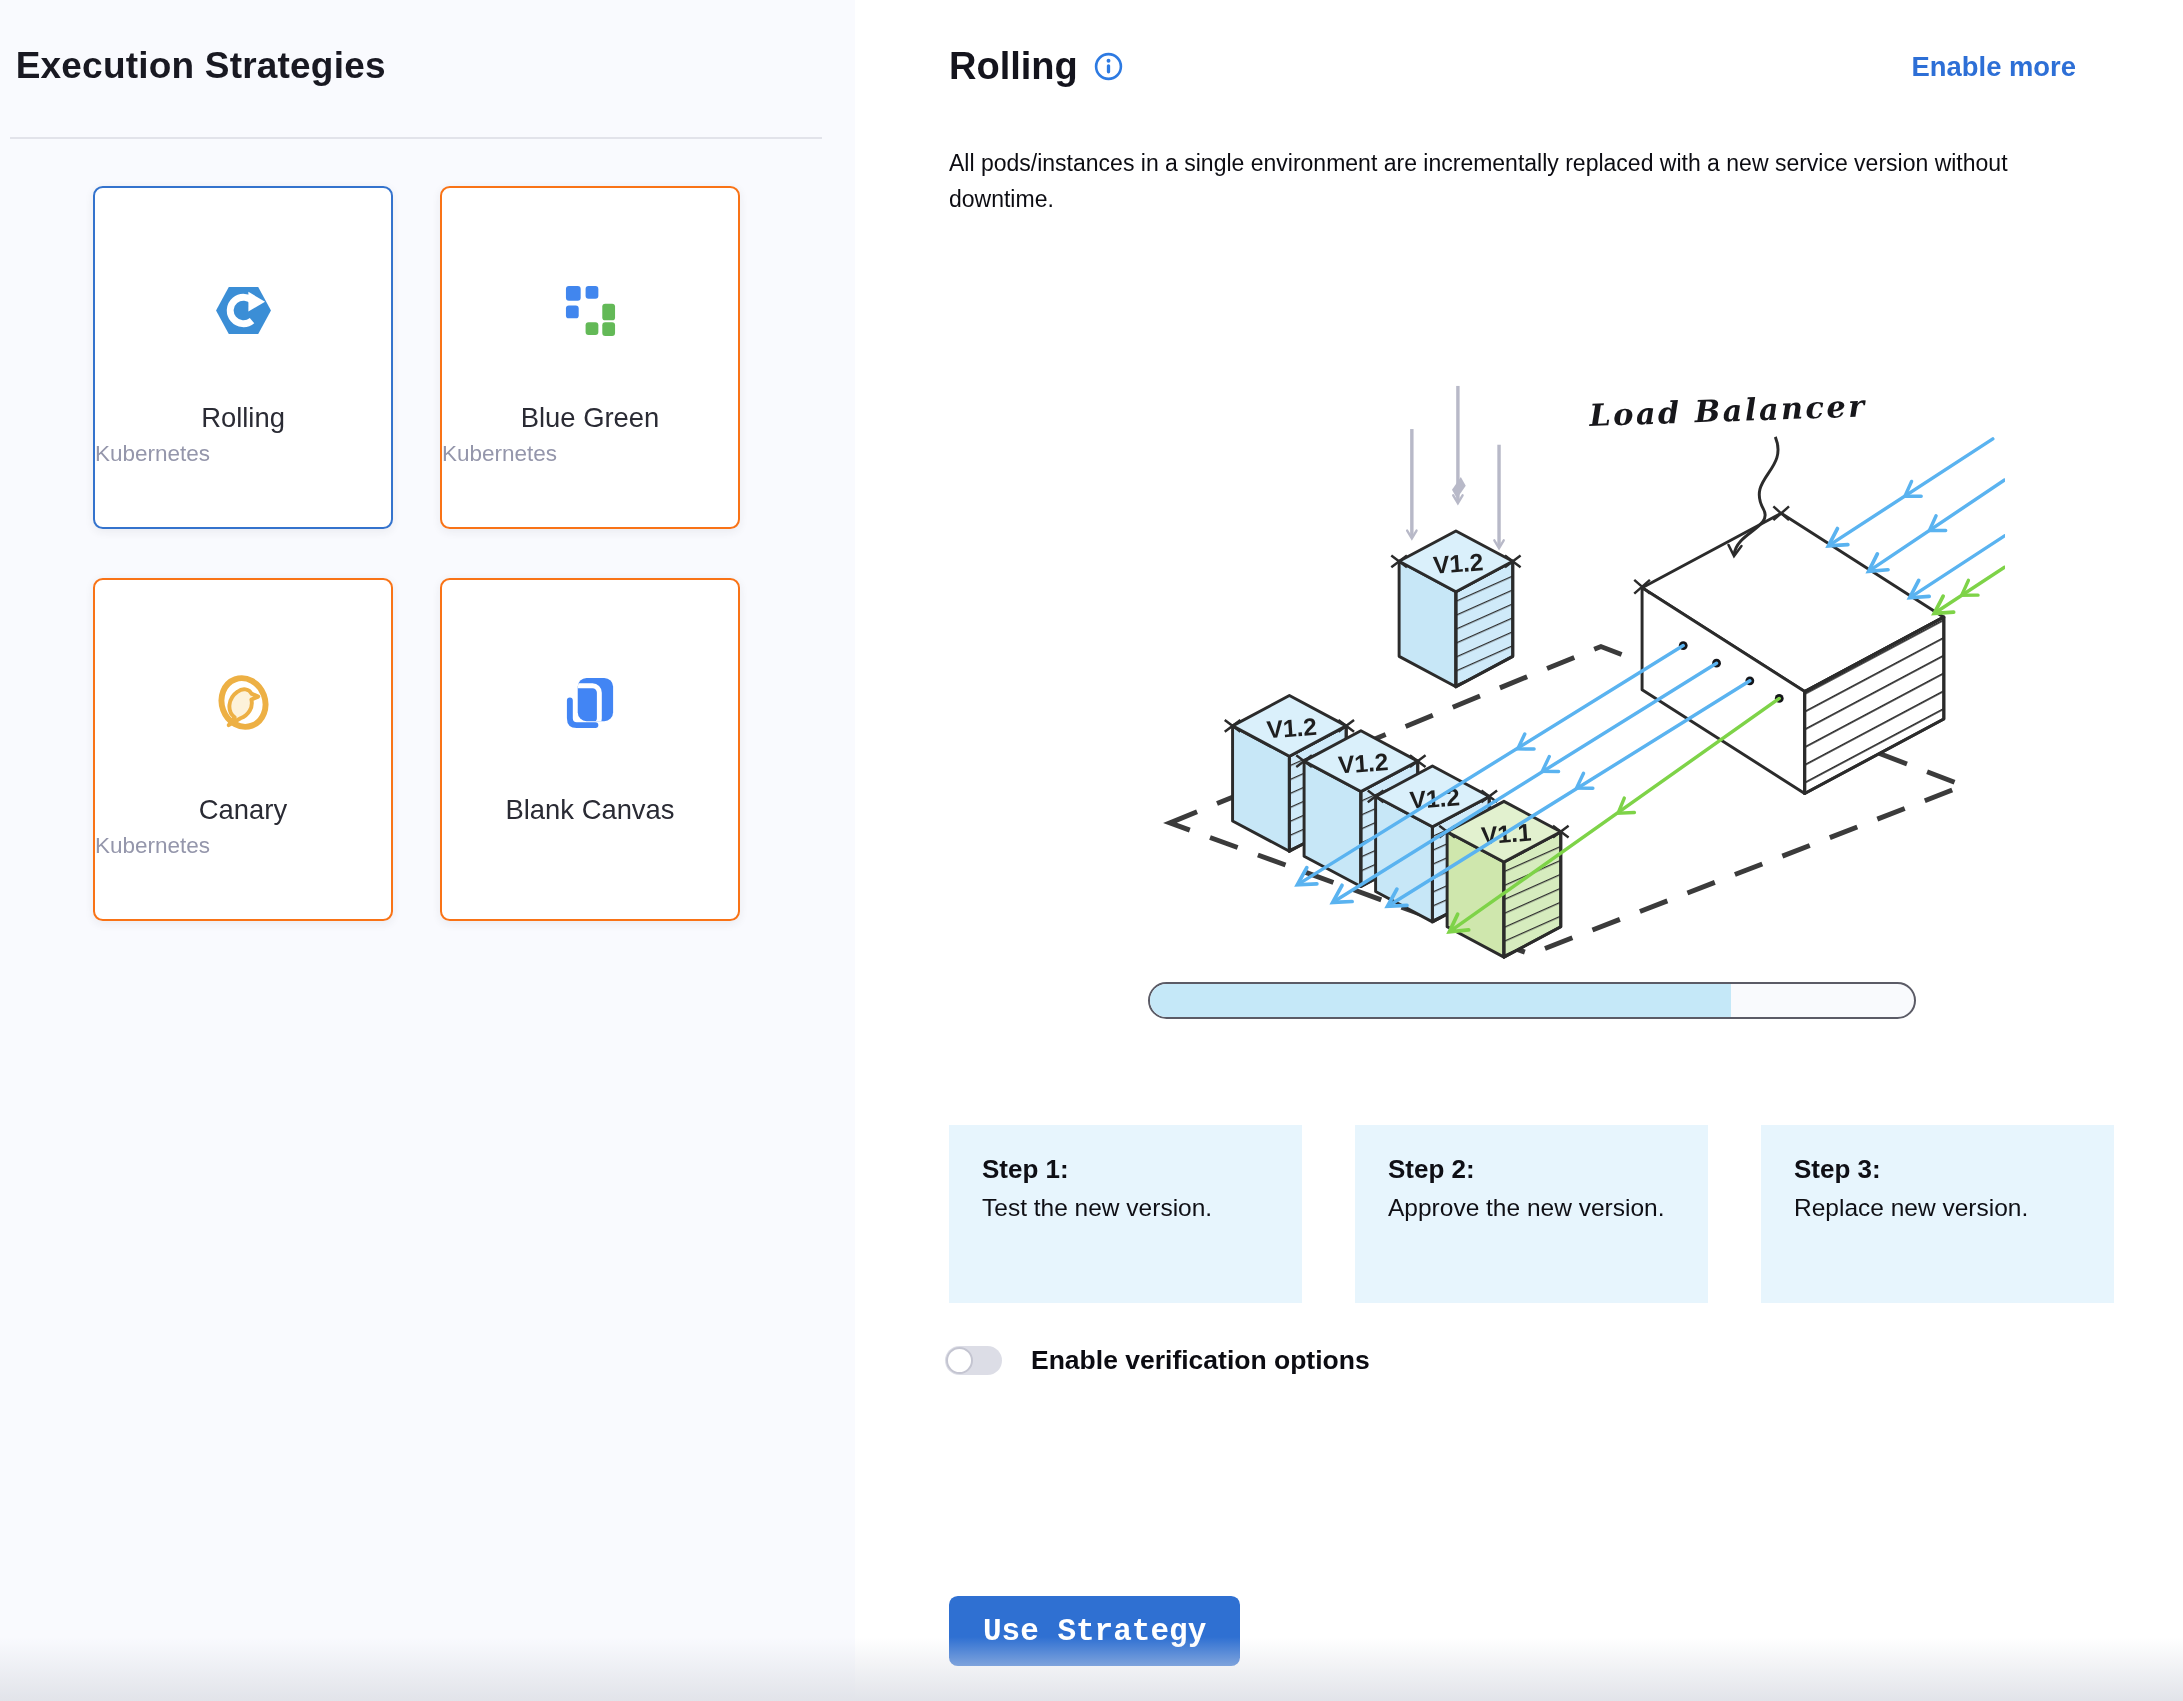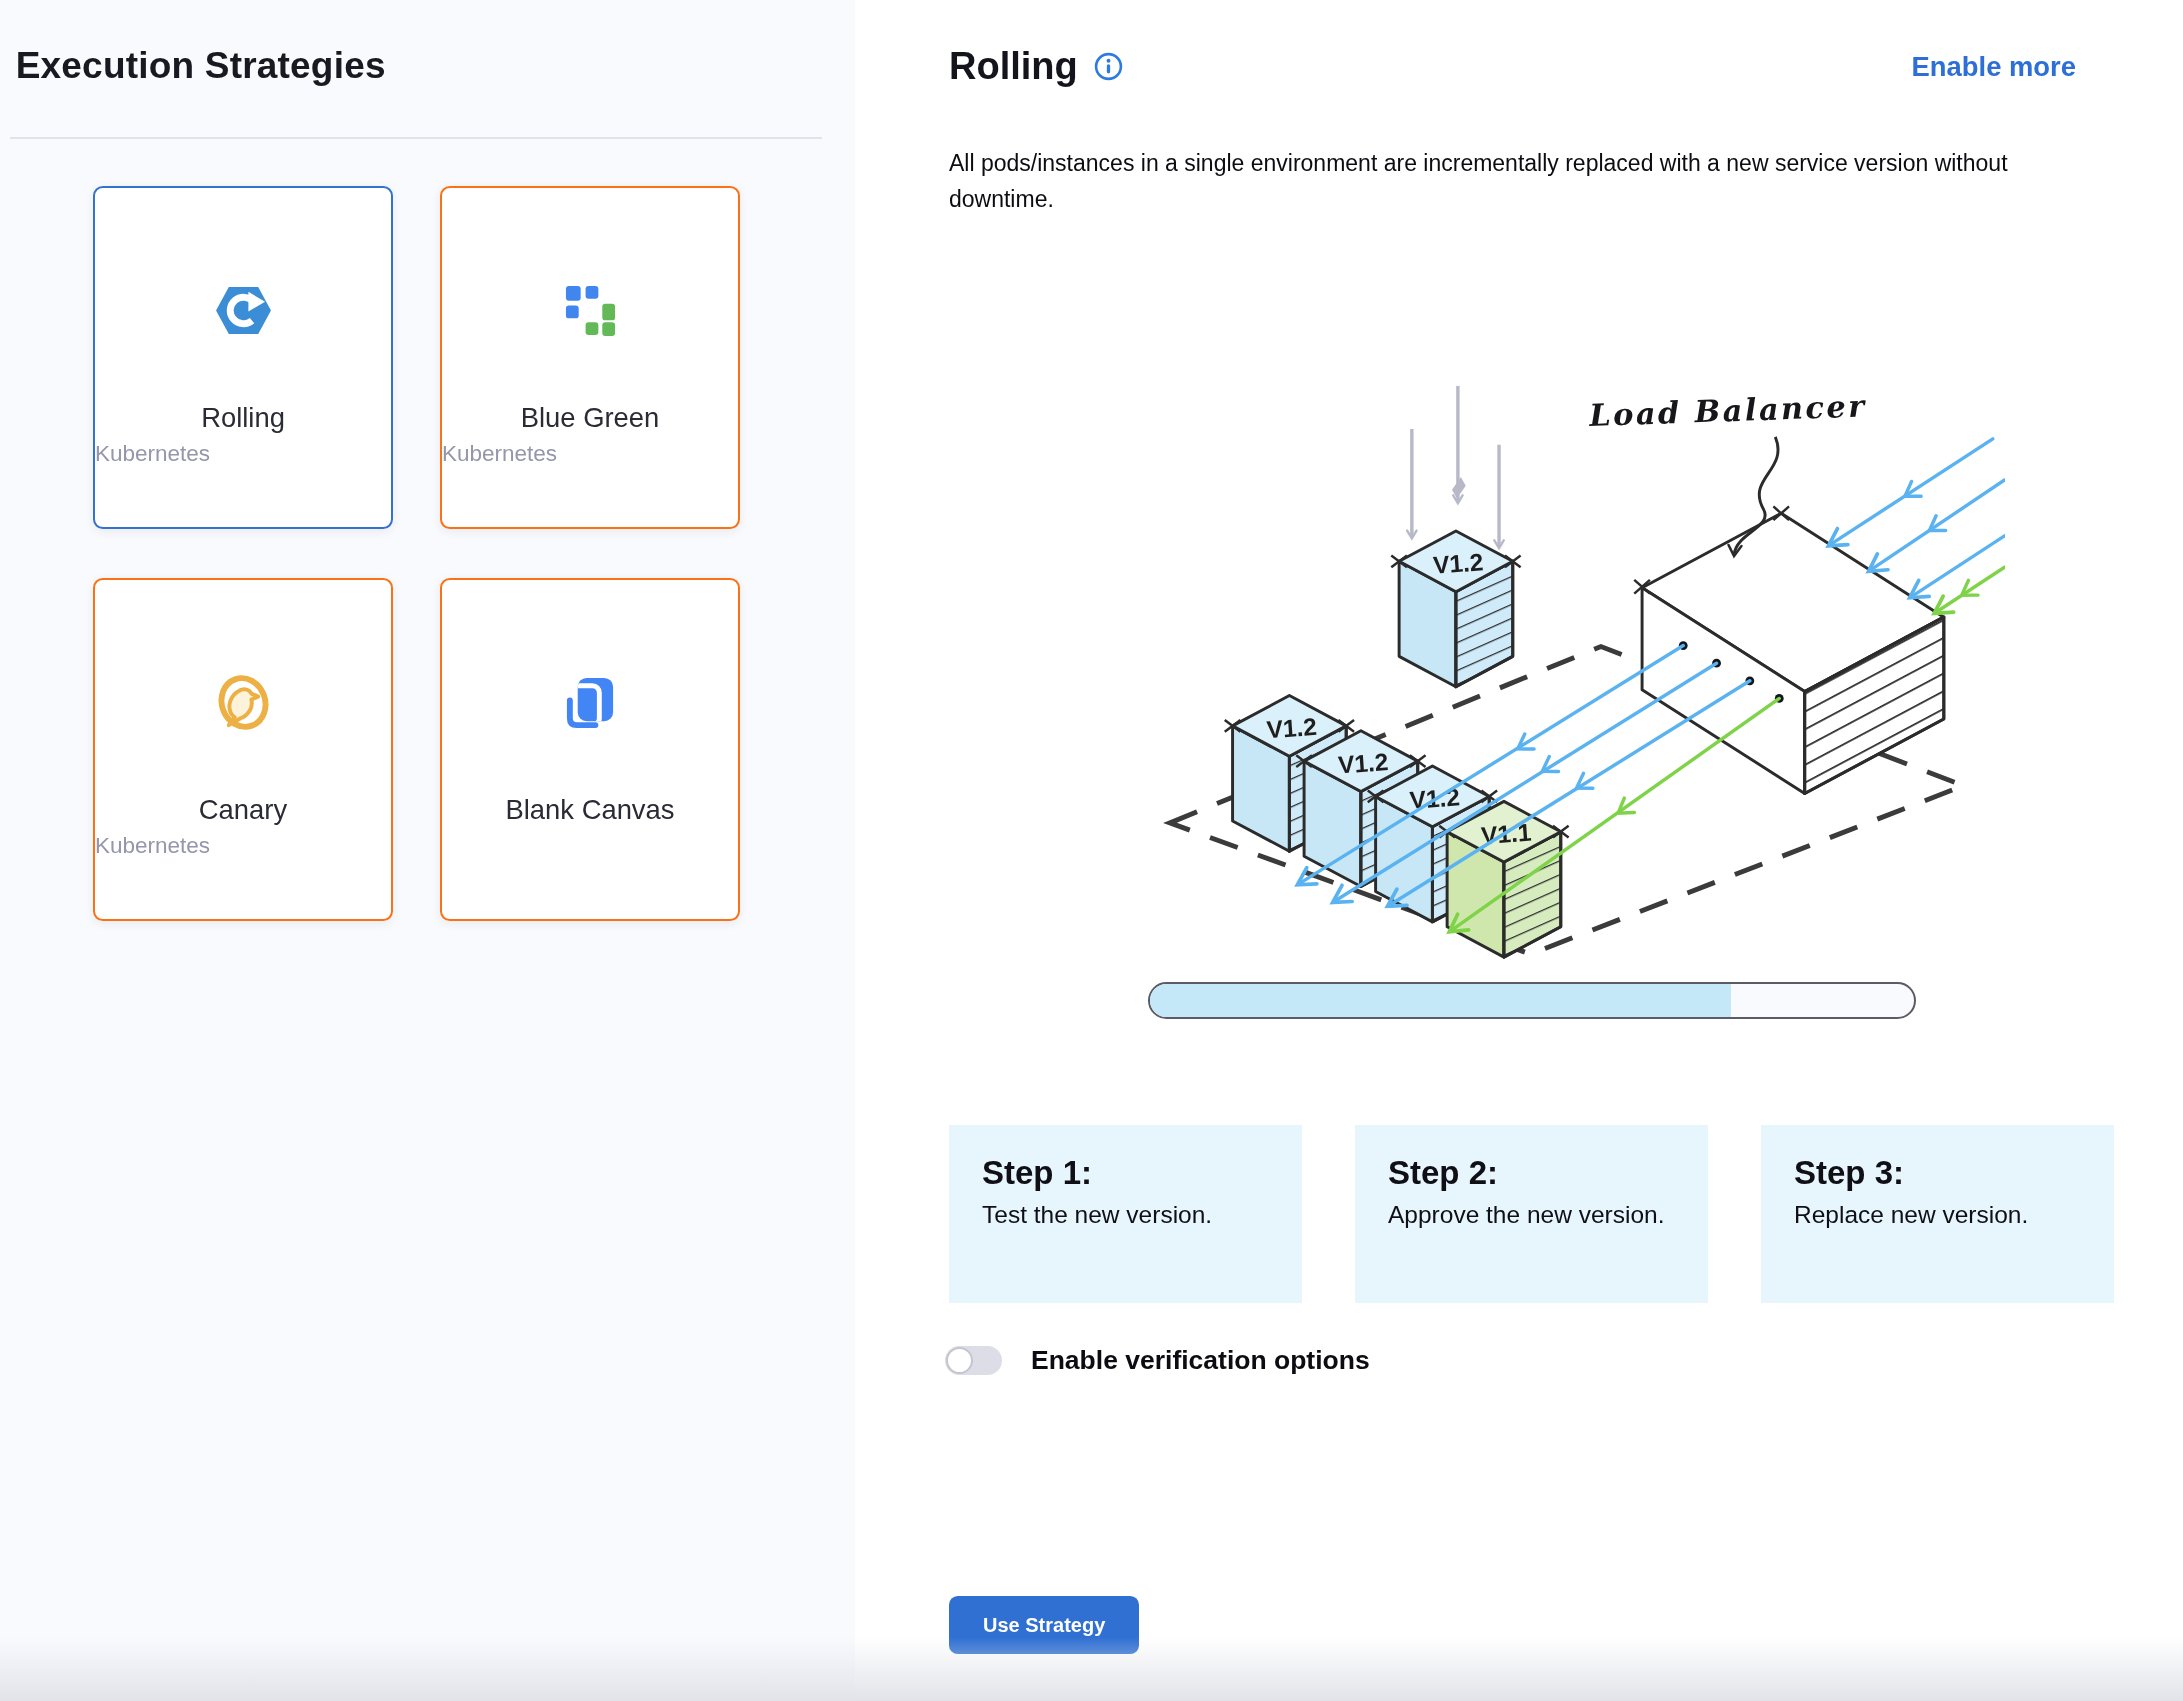--- a/index.html
+++ b/index.html
@@ -60,36 +60,36 @@
   .illustration { position:absolute; left:287px; top:335px; }
   .progress-bar {
     position:absolute; left:293px; top:982px; width:768px; height:37px;
     border:2.9px solid #5b5b66; border-radius:21.6px; background:#f9fafd; overflow:hidden;
   }
   .progress-fill { height:100%; background:#c5e8f8; }
   .steps { position:absolute; left:94px; top:1125px; display:flex; gap:53px; }
   .step-card {
     width:353px; height:178px; background:#e7f5fd; padding:29px 33px;
   }
-  .step-title { font-size:33px; font-weight:700; color:#0f0f15; }
+  .step-title { font-size:26px; font-weight:700; color:#0f0f15; }
   .step-text  { font-size:24.5px; color:#0f0f15; margin-top:8.8px; }
   .toggle-row { position:absolute; left:90px; top:1345px; display:flex; align-items:center; }
   .toggle {
     width:57px; height:29px; border-radius:15.7px; background:#dcdde6;
     position:relative; cursor:pointer; flex:none;
   }
   .toggle-knob {
     position:absolute; left:1px; top:1px; width:27.4px; height:27.4px; border-radius:50%;
     background:#ffffff; border:2px solid #c4c5d1;
   }
   .toggle-label { margin-left:29px; font-size:26.5px; font-weight:700; color:#0c0c12; }
   .use-strategy {
     position:absolute; left:94px; top:1596px;
-    background:#2f70d2; color:#ffffff; font-family:Liberation Sans, sans-serif;
-    font-size:20px; font-weight:700; border:none; border-radius:8.8px;
+    background:#2f70d2; color:#ffffff; font-family:Liberation Mono, monospace;
+    font-size:31px; font-weight:700; border:none; border-radius:8.8px;
     padding:17.6px 34px; cursor:pointer;
   }
   .bottom-fade {
     position:absolute; left:0; right:0; bottom:0; height:65px;
     background:linear-gradient(180deg, rgba(226,228,234,0) 0%, #e1e3e9 100%);
     pointer-events:none;
   }
   .illus-label {
     font-family:"DejaVu Serif", serif; font-style:italic; font-weight:700;
     letter-spacing:2.5px;

